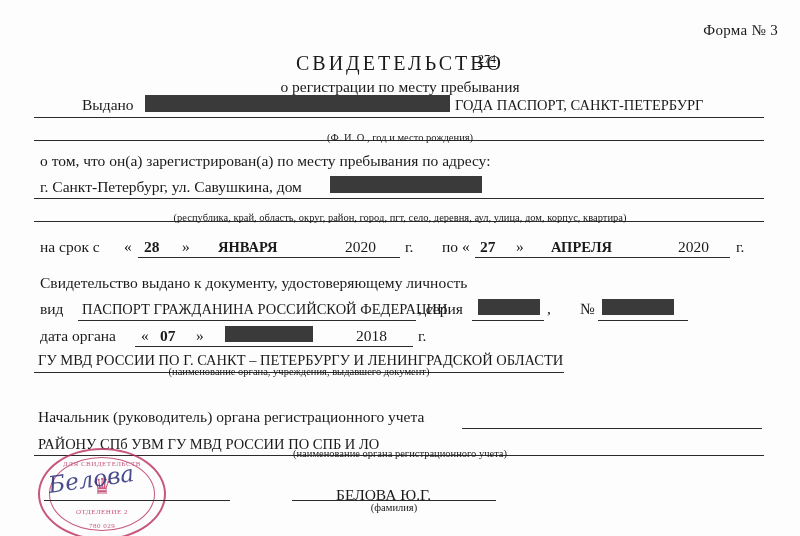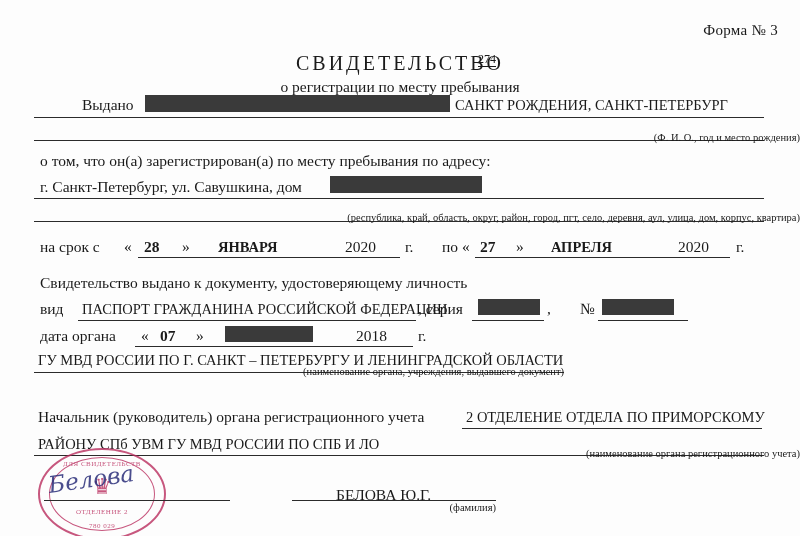--- a/index.html
+++ b/index.html
@@ -56,21 +56,21 @@
   }
   .line {
     position: absolute;
     border-bottom: 1px solid #2b2b2b;
     height: 0;
   }
   .txt { position: absolute; font-size: 15.5px; white-space: nowrap; }
   .small {
     position: absolute;
     font-size: 10.5px;
-    text-align: right;
+    text-align: center;
     white-space: nowrap;
   }
   .caps { font-size: 14.5px; }
   .stamp {
     position: absolute;
     left: 38px;
     top: 448px;
     width: 124px;
     height: 88px;
     border: 2px solid #b8295b;
@@ -119,21 +119,21 @@
 <div id="page">
 
   <div class="abs form-no">Форма № 3</div>
 
   <div class="abs title">СВИДЕТЕЛЬСТВО</div>
   <div class="title-num">274</div>
   <div class="abs subtitle">о регистрации по месту пребывания</div>
 
   <div class="txt" style="left:82px; top:96px;">Выдано</div>
   <div class="abs redact" style="left:145px; top:95px; width:305px; height:17px;"></div>
-  <div class="txt caps" style="left:455px; top:97px;">САНКТ РОЖДЕНИЯ, САНКТ-ПЕТЕРБУРГ</div>
+  <div class="txt caps" style="left:455px; top:97px;">ГОДА ПАСПОРТ, САНКТ-ПЕТЕРБУРГ</div>
   <div class="line" style="left:34px; top:117px; width:730px;"></div>
   <div class="line" style="left:34px; top:140px; width:730px;"></div>
   <div class="small" style="left:0; top:132px; width:800px;">(Ф. И. О., год и место рождения)</div>
 
   <div class="txt" style="left:40px; top:152px;">о том, что он(а) зарегистрирован(а) по месту пребывания по адресу:</div>
 
   <div class="txt" style="left:40px; top:178px;">г. Санкт-Петербург, ул. Савушкина, дом</div>
   <div class="abs redact" style="left:330px; top:176px; width:152px; height:17px;"></div>
   <div class="line" style="left:34px; top:198px; width:730px;"></div>
   <div class="line" style="left:34px; top:221px; width:730px;"></div>
@@ -175,21 +175,20 @@
   <div class="abs redact" style="left:225px; top:326px; width:88px; height:16px;"></div>
   <div class="txt" style="left:356px; top:327px;">2018</div>
   <div class="txt" style="left:418px; top:327px;">г.</div>
   <div class="line" style="left:135px; top:346px; width:278px;"></div>
 
   <div class="txt caps" style="left:38px; top:352px;">ГУ  МВД  РОССИИ  ПО  Г. САНКТ – ПЕТЕРБУРГУ  И  ЛЕНИНГРАДСКОЙ ОБЛАСТИ</div>
   <div class="line" style="left:34px; top:372px; width:530px;"></div>
   <div class="small" style="left:34px; top:366px; width:530px;">(наименование органа, учреждения, выдавшего документ)</div>
 
   <div class="txt" style="left:38px; top:408px;">Начальник (руководитель) органа регистрационного учета</div>
-  <div class="txt caps" style="left:466px; top:409px;">2 ОТДЕЛЕНИЕ ОТДЕЛА  ПО ПРИМОРСКОМУ</div>
   <div class="line" style="left:462px; top:428px; width:300px;"></div>
   <div class="txt caps" style="left:38px; top:436px;">РАЙОНУ СПб УВМ  ГУ  МВД  РОССИИ  ПО  СПБ  И  ЛО</div>
   <div class="line" style="left:34px; top:455px; width:730px;"></div>
   <div class="small" style="left:0; top:448px; width:800px;">(наименование органа регистрационного учета)</div>
 
   <div class="stamp">
     <div class="stamp-txt" style="top:10px;">ДЛЯ СВИДЕТЕЛЬСТВ</div>
     <div class="stamp-eagle">♛</div>
     <div class="stamp-txt" style="top:58px;">ОТДЕЛЕНИЕ 2</div>
     <div class="stamp-txt" style="top:72px;">780 029</div>

